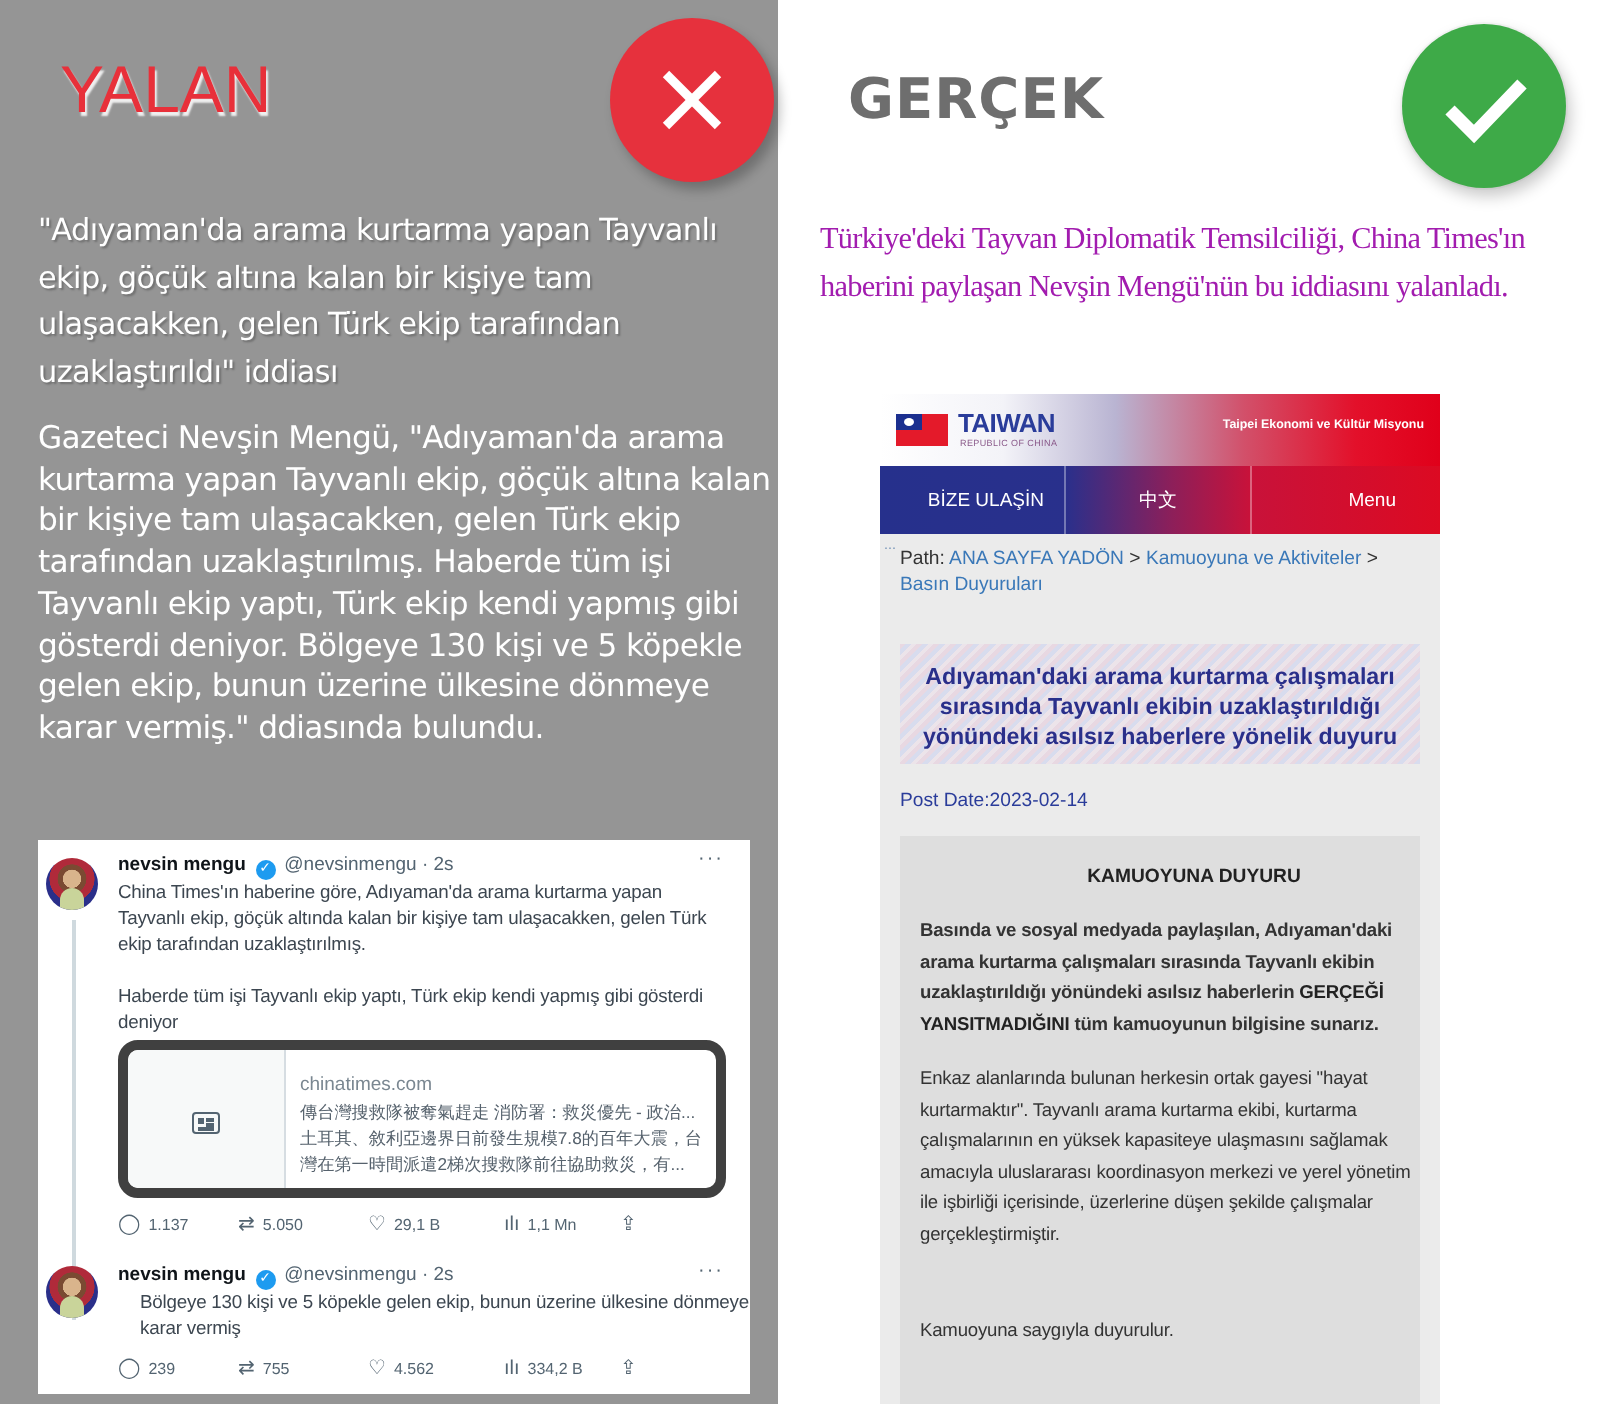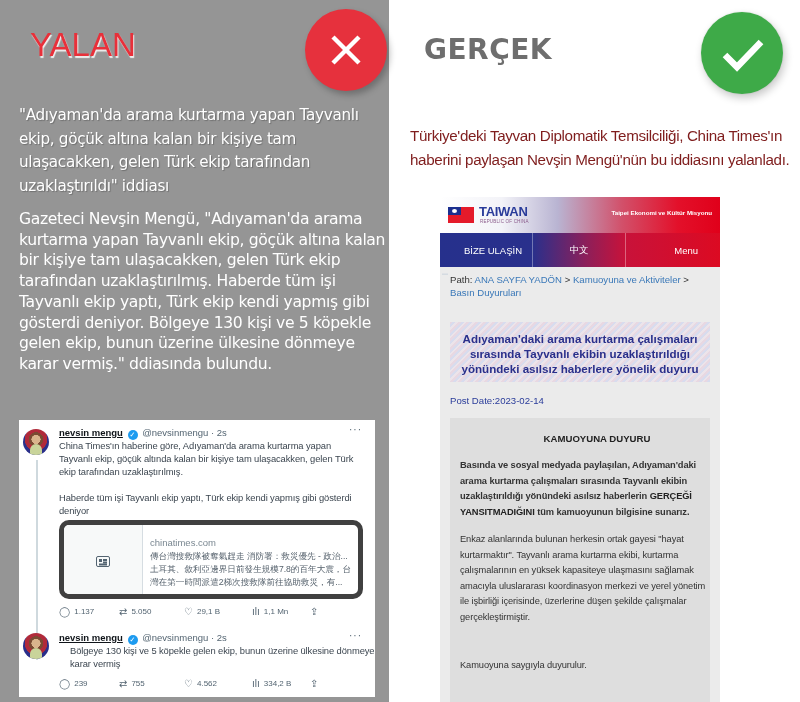--- a/index.html
+++ b/index.html
@@ -50,21 +50,21 @@
     .avatar::after {
       content: ""; position: absolute; left: 7px; top: 15px; width: 12px; height: 11px;
       background: #c9d49a; border-radius: 6px 6px 0 0;
     }
     .thread-line {
       position: absolute; left: 17px; top: 40px; width: 2px; height: 200px; background: #cfd9de;
     }
     .t-head {
       position: absolute; font-size: 9.5px; color: #536471; white-space: nowrap;
     }
-    .t-head .name { color: #0f1419; font-weight: 700; text-decoration: underline; }
+    .t-head .name { color: #0f1419; font-weight: 700; }
     .t-head .verified {
       display: inline-block; width: 10px; height: 10px; border-radius: 50%;
       background: #1d9bf0; color: #fff; font-size: 7px; line-height: 10px; text-align: center;
       vertical-align: -1px; margin: 0 2px;
     }
     .t-more { position: absolute; font-size: 10px; color: #536471; letter-spacing: 1px; }
     .t-text {
       position: absolute; font-size: 9.4px; line-height: 13px; color: #3c4650;
       letter-spacing: -0.1px;
     }
@@ -104,23 +104,23 @@
       font-family: "DejaVu Sans", sans-serif; font-size: 28px; font-weight: 700;
       color: #6e6e6e; letter-spacing: 0.5px;
     }
     .check-badge {
       position: absolute; left: 701px; top: 12px; width: 82px; height: 82px;
       border-radius: 50%; background: #3eaa48;
       box-shadow: 2px 4px 8px rgba(0,0,0,0.22), 0 0 0 1px rgba(0,0,0,0.03);
     }
     .check-badge svg { position: absolute; left: 0; top: 0; }
     .fact-title {
-      position: absolute; left: 410px; top: 124px; width: 385px;
-      font-family: Liberation Sans, sans-serif; font-size: 15.2px; line-height: 23.5px;
-      color: #7f1d1d; letter-spacing: -0.35px;
+      position: absolute; left: 410px; top: 108px; width: 385px;
+      font-family: Liberation Serif, serif; font-size: 15.2px; line-height: 23.5px;
+      color: #a21caf; letter-spacing: -0.35px;
     }
 
     
     .site {
       position: absolute; left: 440px; top: 197px; width: 280px; height: 505px;
       background: #ebebeb; overflow: hidden;
       font-family: "Liberation Sans", sans-serif;
     }
     .site-header {
       position: absolute; left: 0; top: 0; width: 280px; height: 36px;

